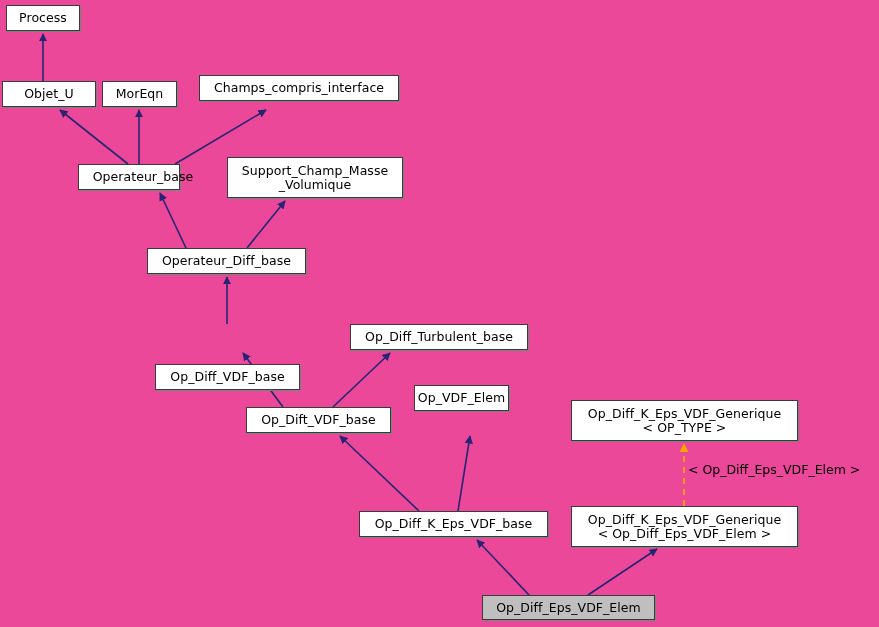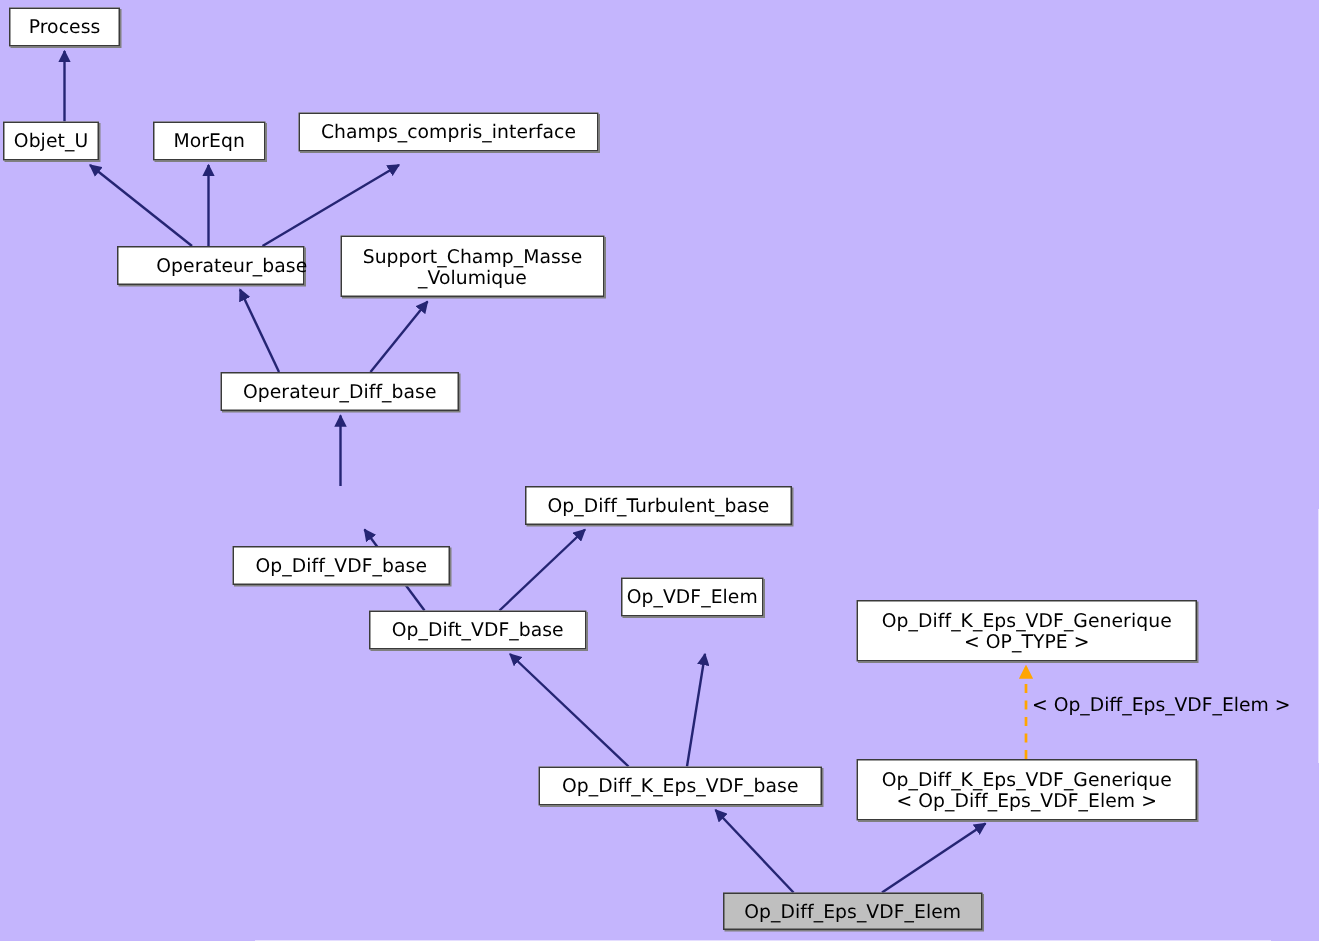--- a/index.html
+++ b/index.html
@@ -5,21 +5,21 @@
 <style>
   html, body {
     margin: 0;
     padding: 0;
     background: #ffffff;
   }
   #diagram {
     position: relative;
     width: 879px;
     height: 627px;
-    background: #c4b5fd;
+    background: #ec4899;
     font-family: "DejaVu Sans", "Liberation Sans", sans-serif;
     overflow: hidden;
   }
   #edge-layer {
     position: absolute;
     left: 0;
     top: 0;
     width: 879px;
     height: 627px;
   }
@@ -94,24 +94,24 @@
       <line x1="529" y1="595" x2="477" y2="540"></line>
 
       <line x1="588" y1="595" x2="657" y2="549"></line>
     </g>
 
     <line x1="684" y1="506" x2="684" y2="444" stroke="#ffa500" stroke-width="1.8" stroke-dasharray="6,5" fill="none" marker-end="url(#arrow-orange)"></line>
   </svg>
 
   <div id="node-container">
       <div class="node" style="left: 6px; top: 5px; width: 74px; height: 26px;">Process</div>
-      <div class="node" style="left: 2px; top: 81px; width: 64px; height: 26px;">Objet_U</div>
+      <div class="node" style="left: 2px; top: 81px; width: 94px; height: 26px;">Objet_U</div>
       <div class="node" style="left: 102px; top: 81px; width: 75px; height: 26px;">MorEqn</div>
       <div class="node" style="left: 199px; top: 75px; width: 200px; height: 26px;">Champs_compris_interface</div>
-      <div class="node" style="left: 78px; top: 164px; width: 125px; height: 26px; padding-left: 28px;">Operateur_base</div>
+      <div class="node" style="left: 78px; top: 164px; width: 102px; height: 26px; padding-left: 28px;">Operateur_base</div>
       <div class="node" style="left: 227px; top: 157px; width: 176px; height: 41px;">Support_Champ_Masse
 _Volumique</div>
       <div class="node" style="left: 147px; top: 248px; width: 159px; height: 26px;">Operateur_Diff_base</div>
       <div class="node" style="left: 155px; top: 324px; width: 145px; height: 26px; margin-top: 40px;">Op_Diff_VDF_base</div>
       <div class="node" style="left: 322px; top: 324px; width: 178px; height: 26px; margin-left: 28px;">Op_Diff_Turbulent_base</div>
       <div class="node" style="left: 246px; top: 407px; width: 145px; height: 26px;">Op_Dift_VDF_base</div>
       <div class="node" style="left: 414px; top: 385px; width: 95px; height: 26px;">Op_VDF_Elem</div>
       <div class="node" style="left: 571px; top: 400px; width: 227px; height: 41px;">Op_Diff_K_Eps_VDF_Generique
 &lt; OP_TYPE &gt;</div>
       <div class="node" style="left: 359px; top: 511px; width: 189px; height: 26px;">Op_Diff_K_Eps_VDF_base</div>

